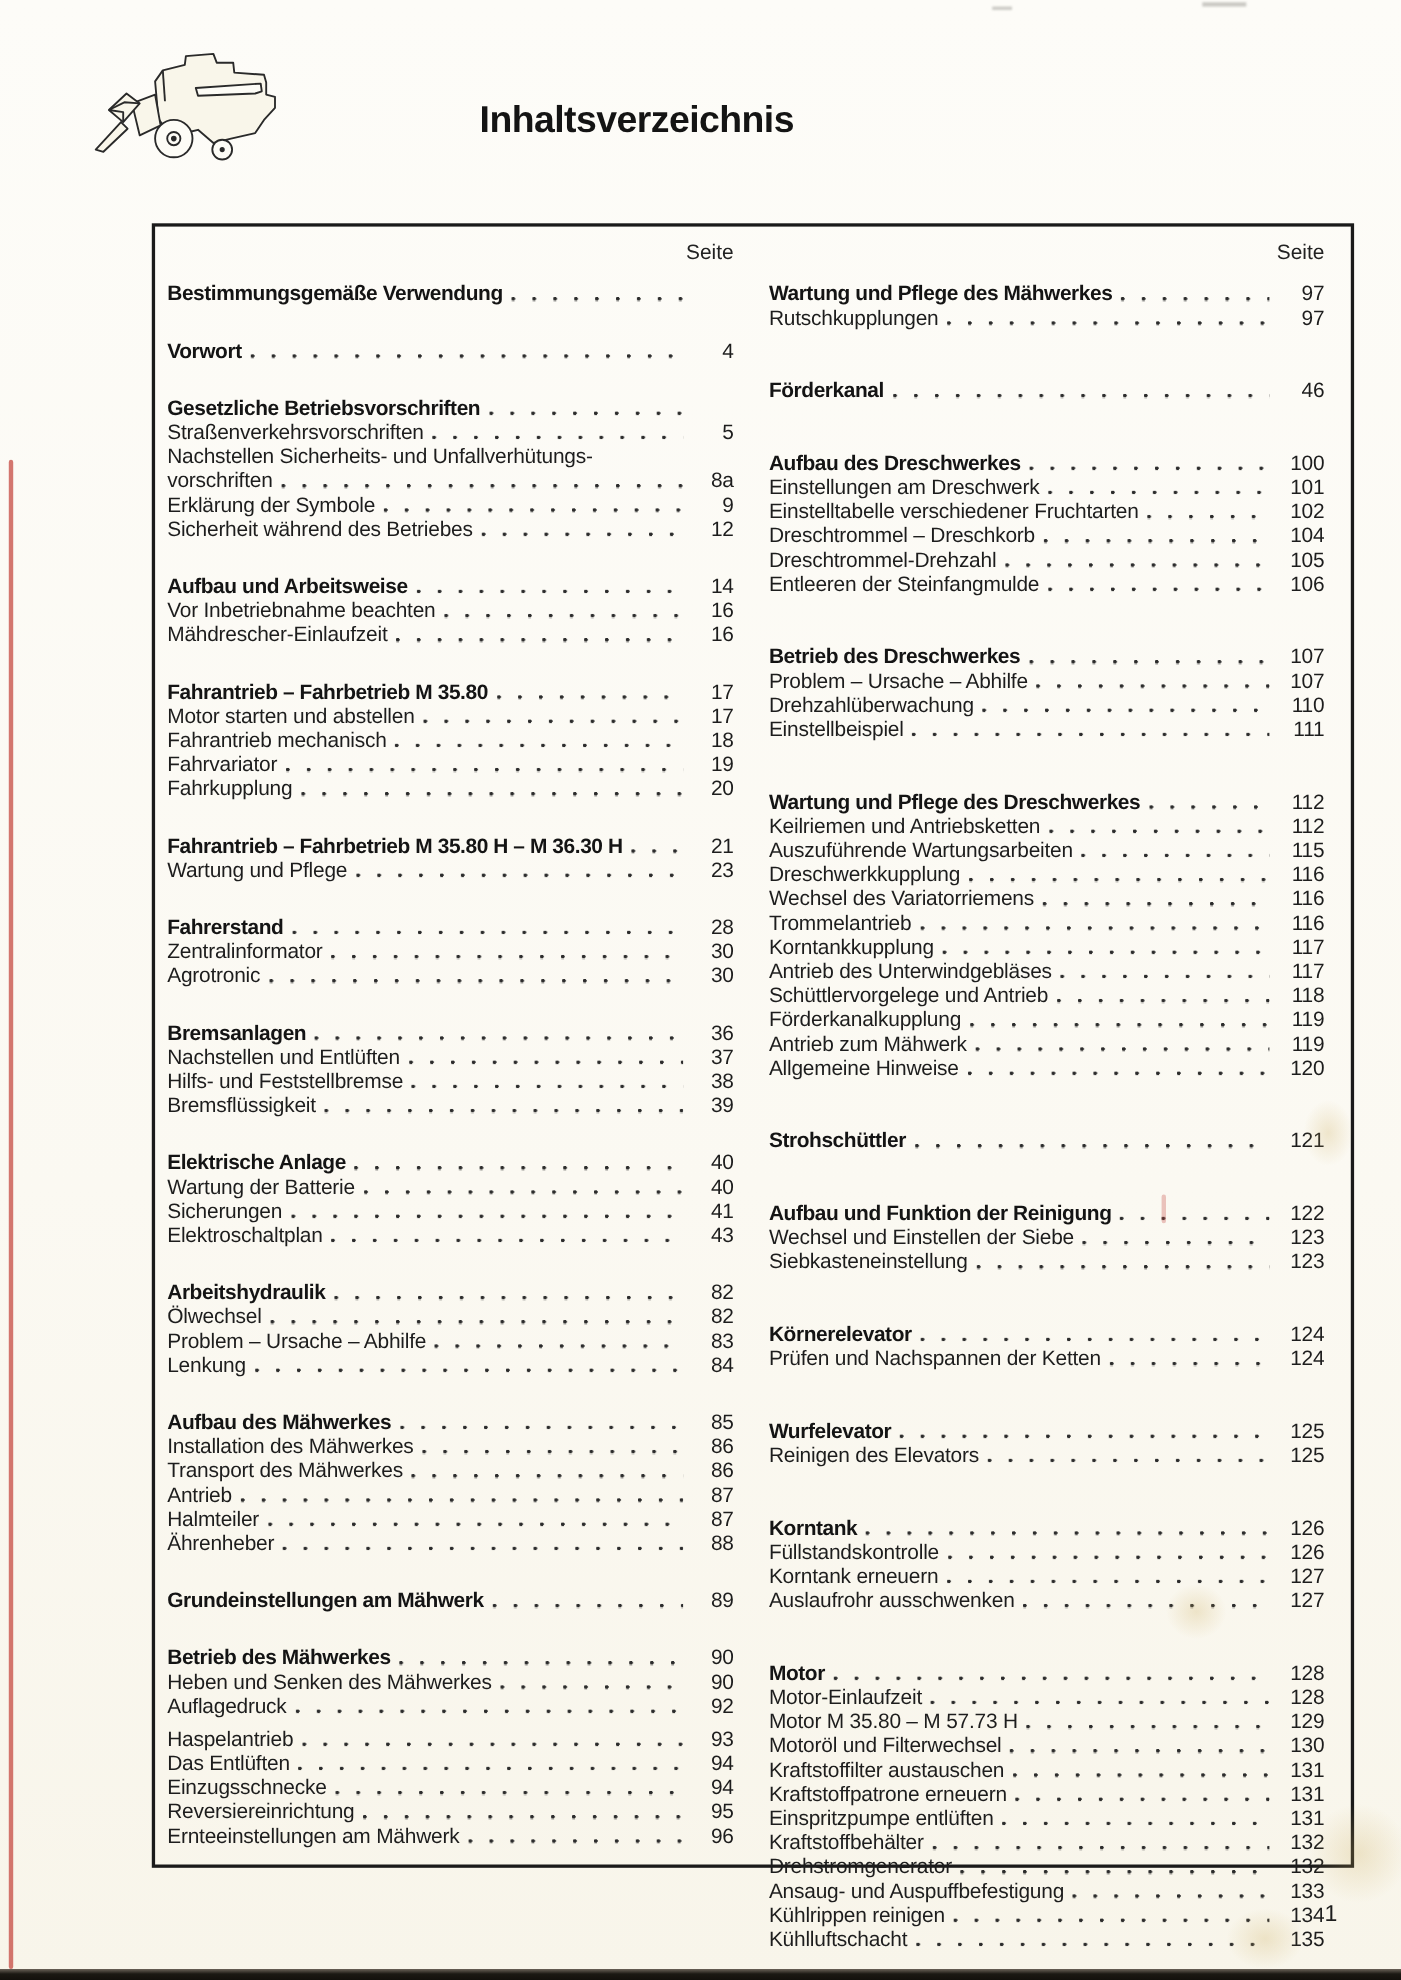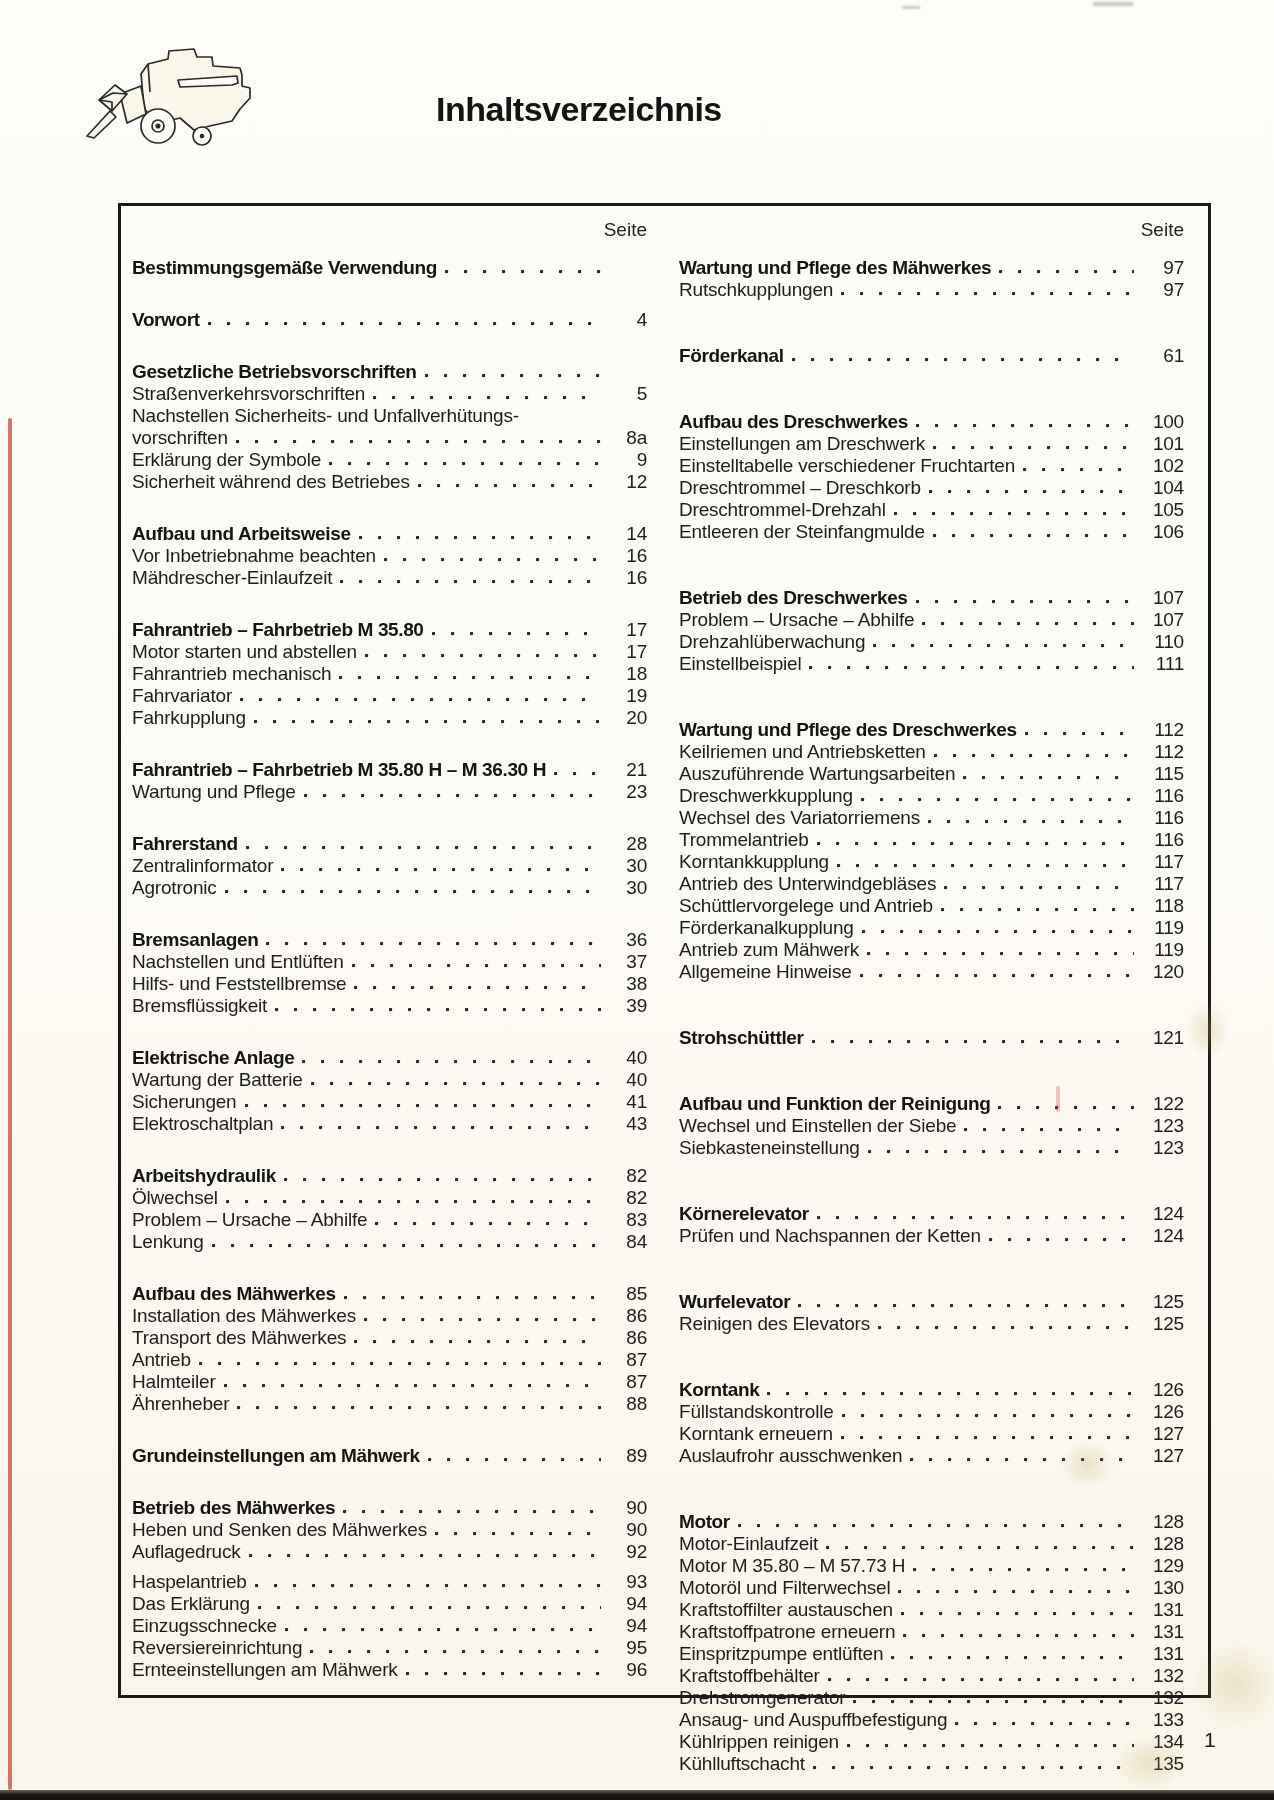--- a/index.html
+++ b/index.html
@@ -9,21 +9,21 @@
     font-family:"Liberation Sans","DejaVu Sans",sans-serif;
     color:#1d1d1d;
   }
   .title{
     position:absolute;left:436px;top:90px;margin:0;
     font-size:34px;font-weight:bold;letter-spacing:-0.5px;color:#141414;
   }
   .combine{position:absolute;left:82px;top:42px;width:190px;height:112px}
 
   .tocbox{
-    position:absolute;left:118px;top:203px;width:1093px;height:1495px;
+    position:absolute;left:138px;top:203px;width:1093px;height:1495px;
     border:3px solid #1a1a1a;box-sizing:border-box;
   }
   .cols{display:flex;padding:13px 24px 0 11px;gap:32px}
   .col-left{width:515px}
   .col-right{width:505px}
   .seite{text-align:right;font-size:19px;line-height:22px;margin-bottom:16px;color:#222}
 
   .group{margin-top:30px}
   .col-right .group{margin-top:44px}
   .group.first{margin-top:0}
@@ -340,21 +340,21 @@
               <span class="pg">92</span>
             </div>
           </div>
           <div class="group small">
             <div class="row">
               <span class="label">Haspelantrieb</span>
               <span class="leader"></span>
               <span class="pg">93</span>
             </div>
             <div class="row">
-              <span class="label">Das Erklärung</span>
+              <span class="label">Das Entlüften</span>
               <span class="leader"></span>
               <span class="pg">94</span>
             </div>
             <div class="row">
               <span class="label">Einzugsschnecke</span>
               <span class="leader"></span>
               <span class="pg">94</span>
             </div>
             <div class="row">
               <span class="label">Reversiereinrichtung</span>
@@ -381,21 +381,21 @@
             <div class="row">
               <span class="label">Rutschkupplungen</span>
               <span class="leader"></span>
               <span class="pg">97</span>
             </div>
           </div>
           <div class="group">
             <div class="row">
               <span class="label bold">Förderkanal</span>
               <span class="leader"></span>
-              <span class="pg">61</span>
+              <span class="pg">46</span>
             </div>
           </div>
           <div class="group">
             <div class="row">
               <span class="label bold">Aufbau des Dreschwerkes</span>
               <span class="leader"></span>
               <span class="pg">100</span>
             </div>
             <div class="row">
               <span class="label">Einstellungen am Dreschwerk</span>

